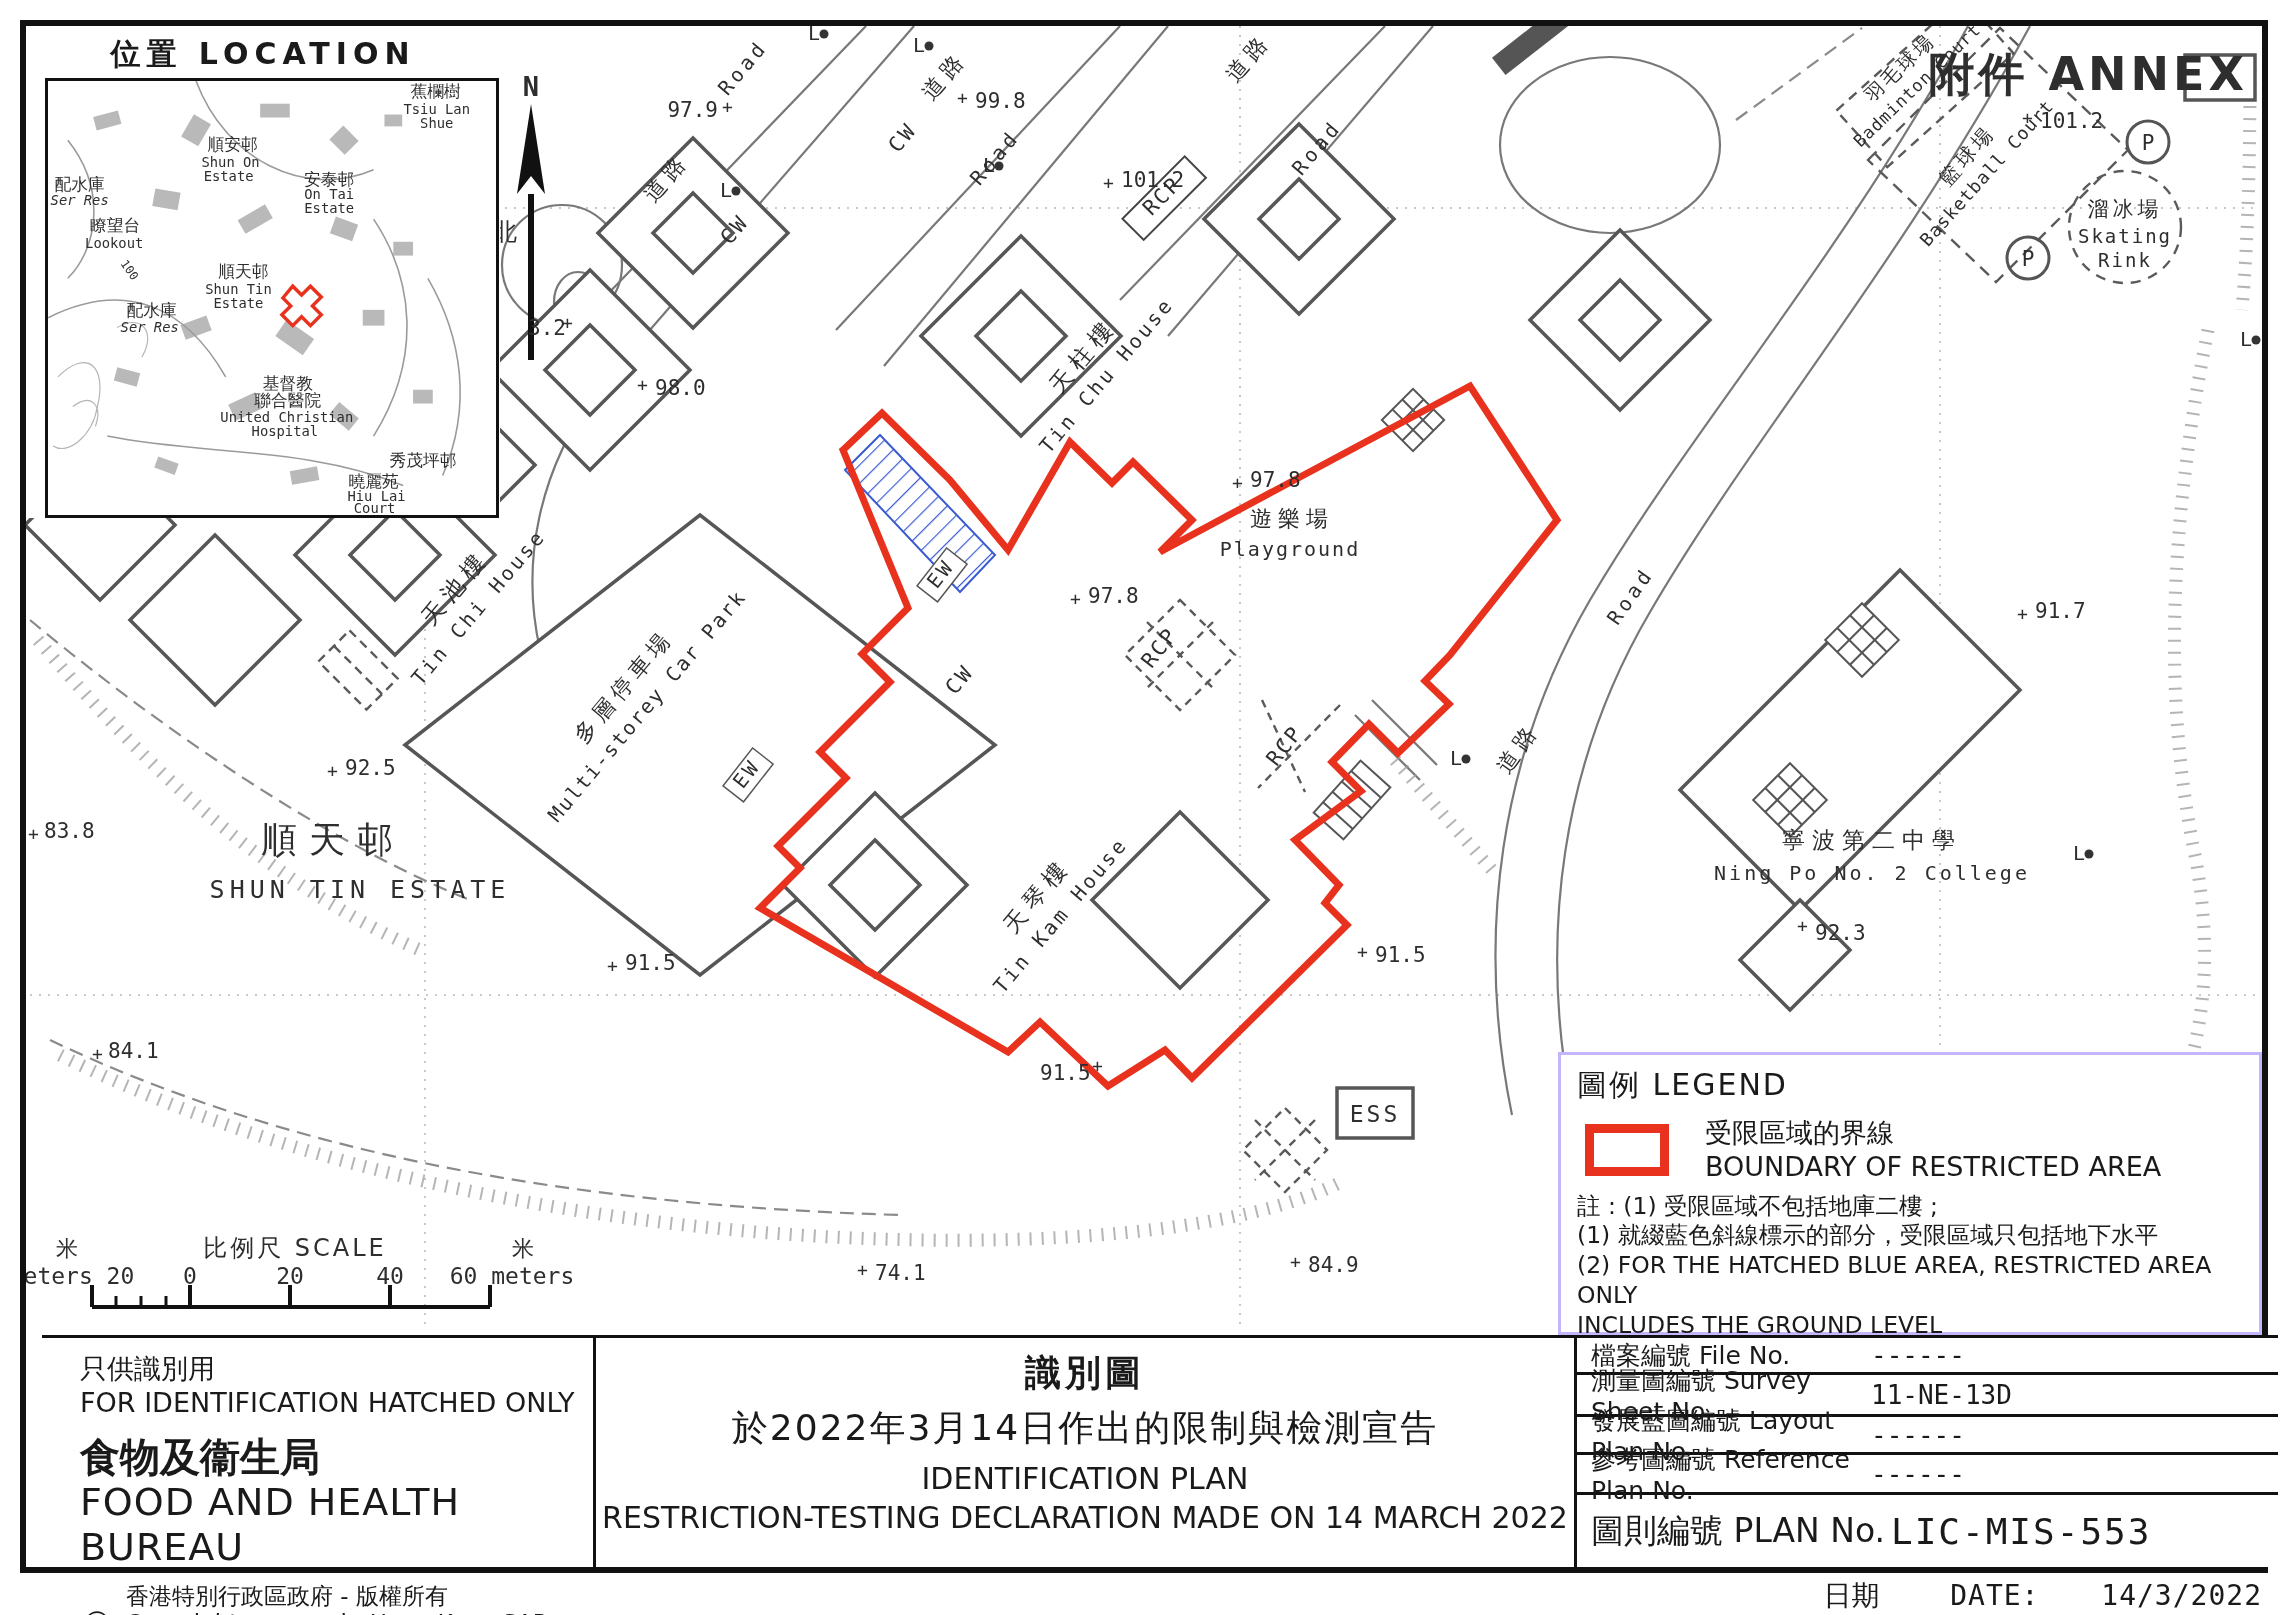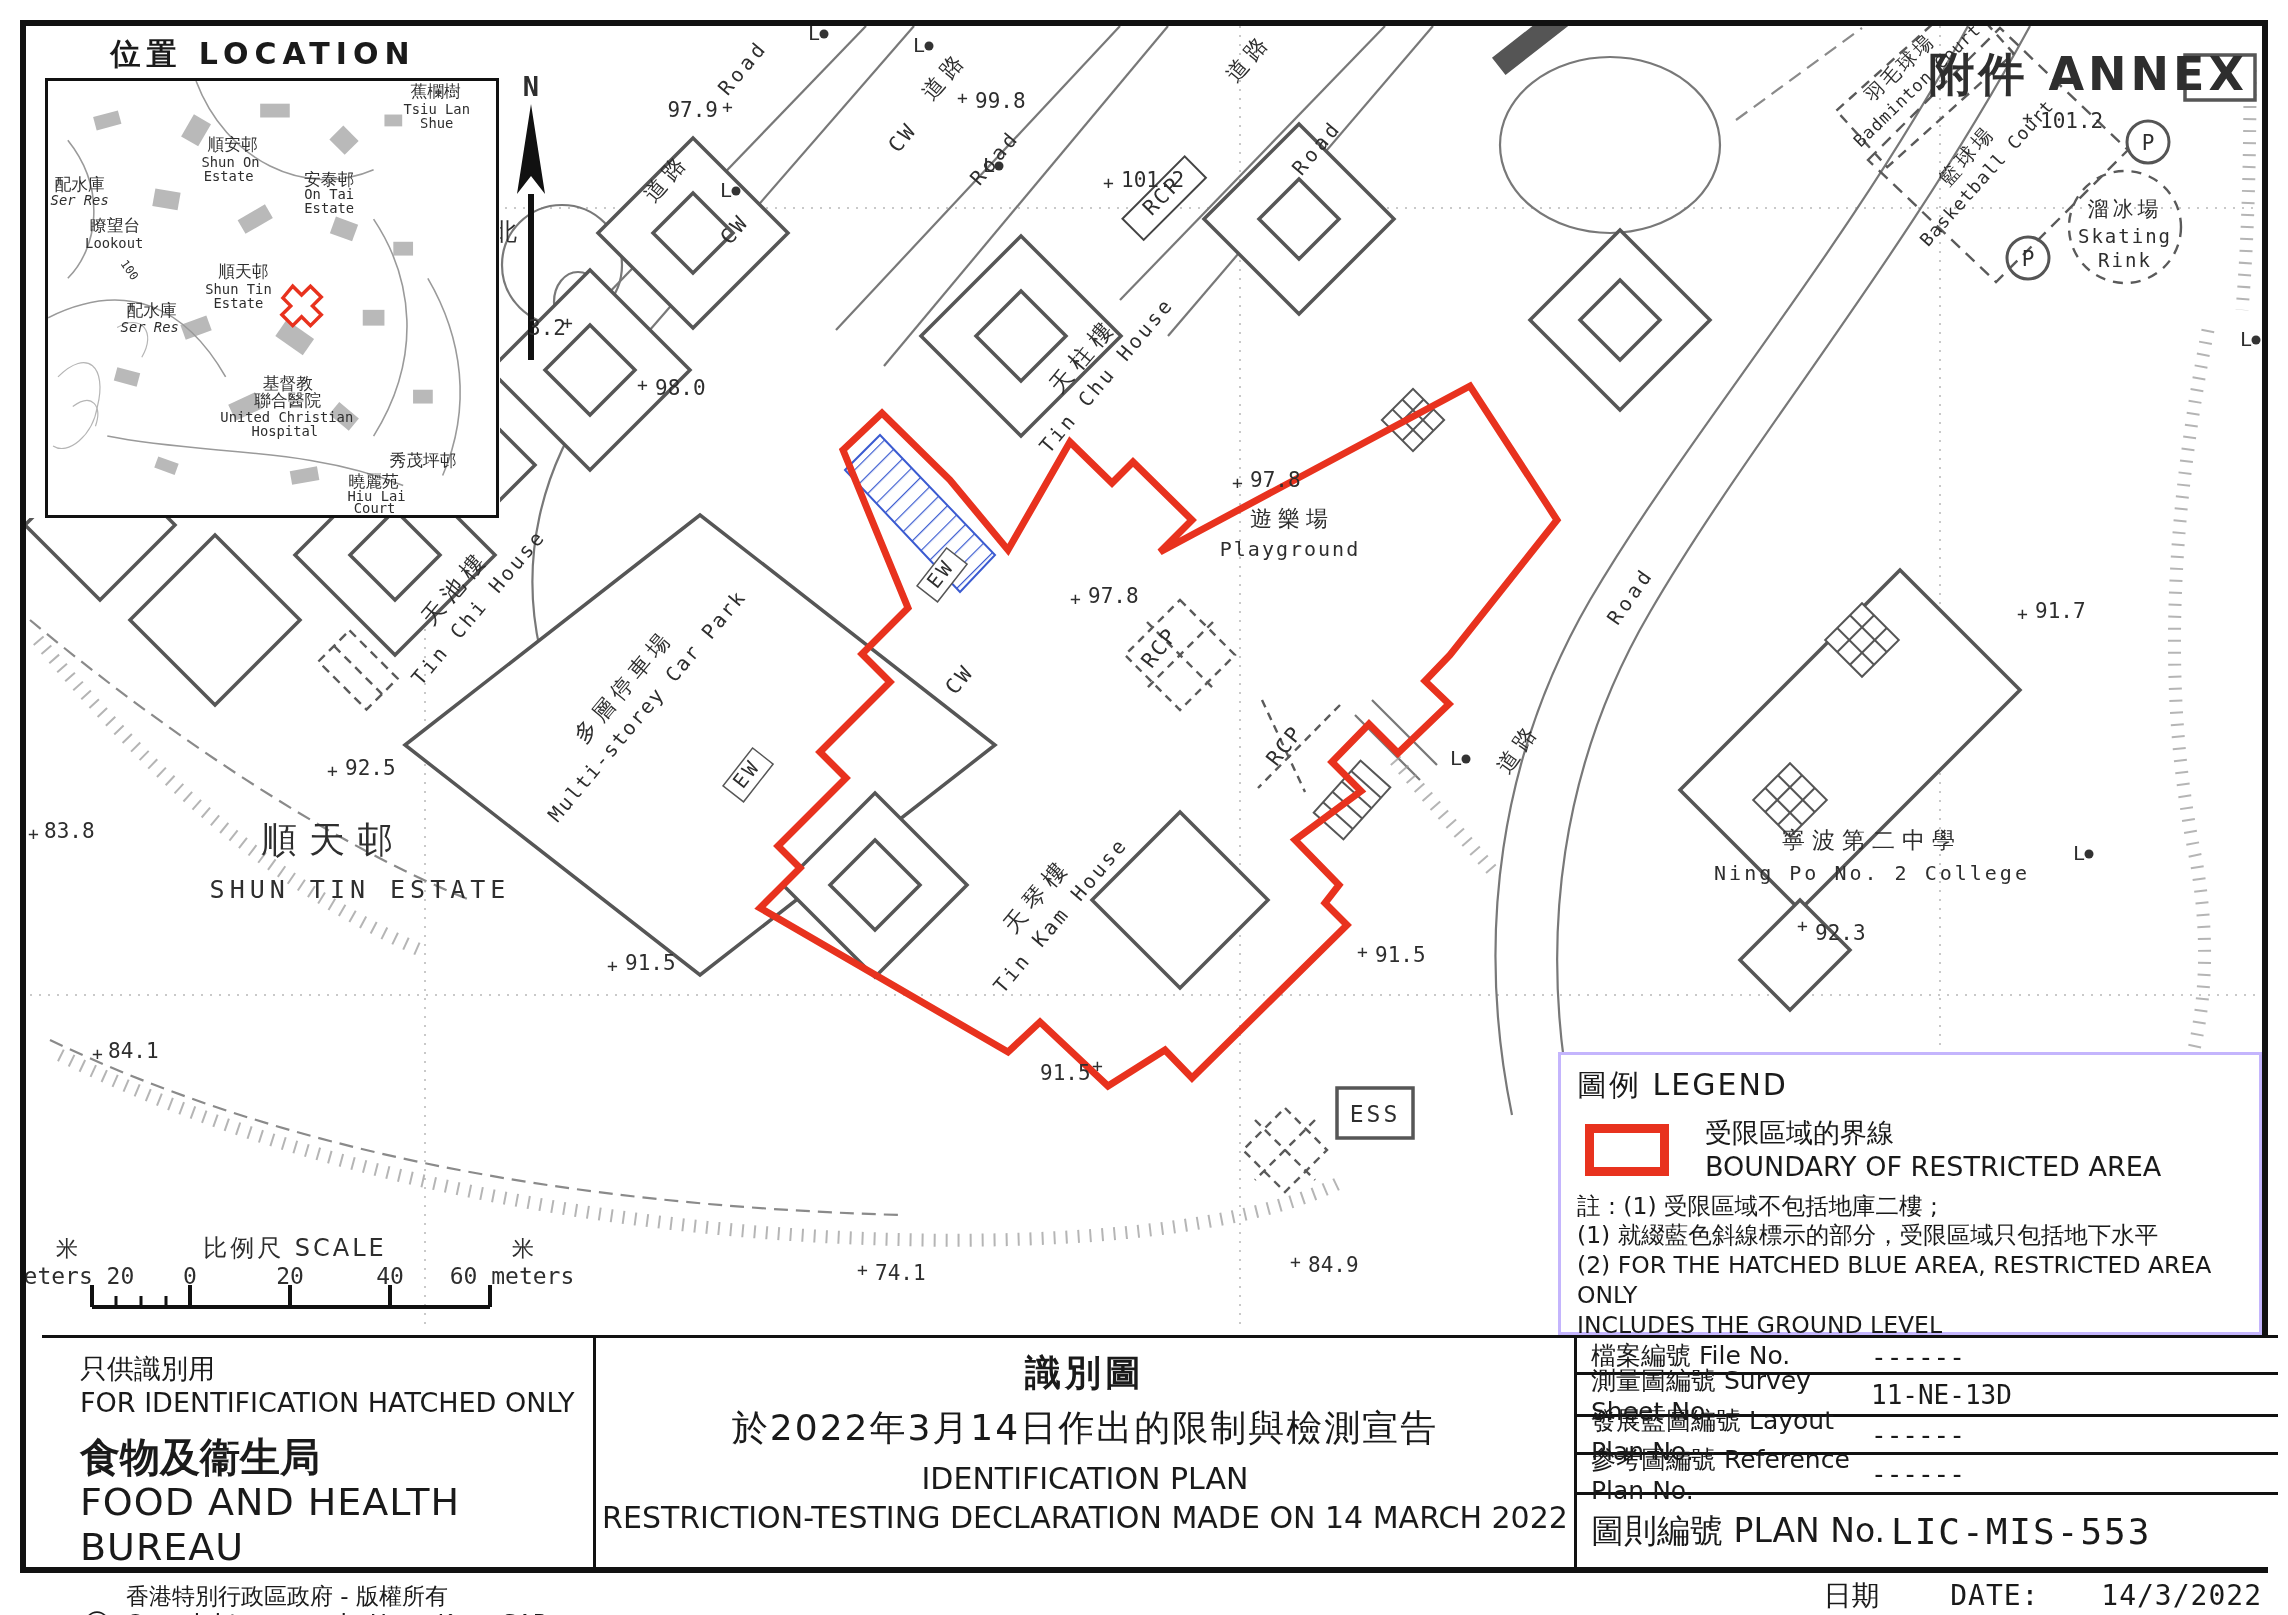--- a/index.html
+++ b/index.html
@@ -35,21 +35,21 @@
   .tb-copy .txt{font-size:23px;line-height:1.2;}
   .tb-center{flex:1;border-right:3px solid #111;box-sizing:border-box;text-align:center;padding-top:11px;}
   .tb-center .c1{font-size:36px;font-weight:600;letter-spacing:4px;}
   .tb-center .c2{font-size:36px;letter-spacing:2px;margin-top:6px;}
   .tb-center .c3{font-size:30px;margin-top:8px;}
   .tb-center .c4{font-size:30px;margin-top:4px;}
   .tb-right{width:701px;display:flex;flex-direction:column;box-sizing:border-box;}
   .tb-row{display:flex;align-items:center;border-bottom:3px solid #111;box-sizing:border-box;padding-left:14px;}
   .tb-row .lab{font-size:25px;width:280px;flex:none;}
   .tb-row .val{font-size:26px;font-family:"DejaVu Sans Mono",monospace;}
-  .tb-row.r1{height:38px;align-items:flex-end;}.tb-row.r2{height:42px;}.tb-row.r3{height:38px;}.tb-row.r4{height:40px;}
+  .tb-row.r1{height:38px;}.tb-row.r2{height:42px;}.tb-row.r3{height:38px;}.tb-row.r4{height:40px;}
   .tb-row.r5{height:74px;border-bottom:none;}
   .tb-row.r5 .lab{font-size:33px;width:300px;}
   .tb-row.r5 .val{font-size:36px;letter-spacing:2px;}
   .dateline{position:absolute;left:1558px;top:1577px;width:704px;text-align:right;font-size:28px;z-index:7;}
   .dateline .en{letter-spacing:1px;margin-left:44px;}
 </style>
 </head>
 <body>
 
 <div class="sheet">

